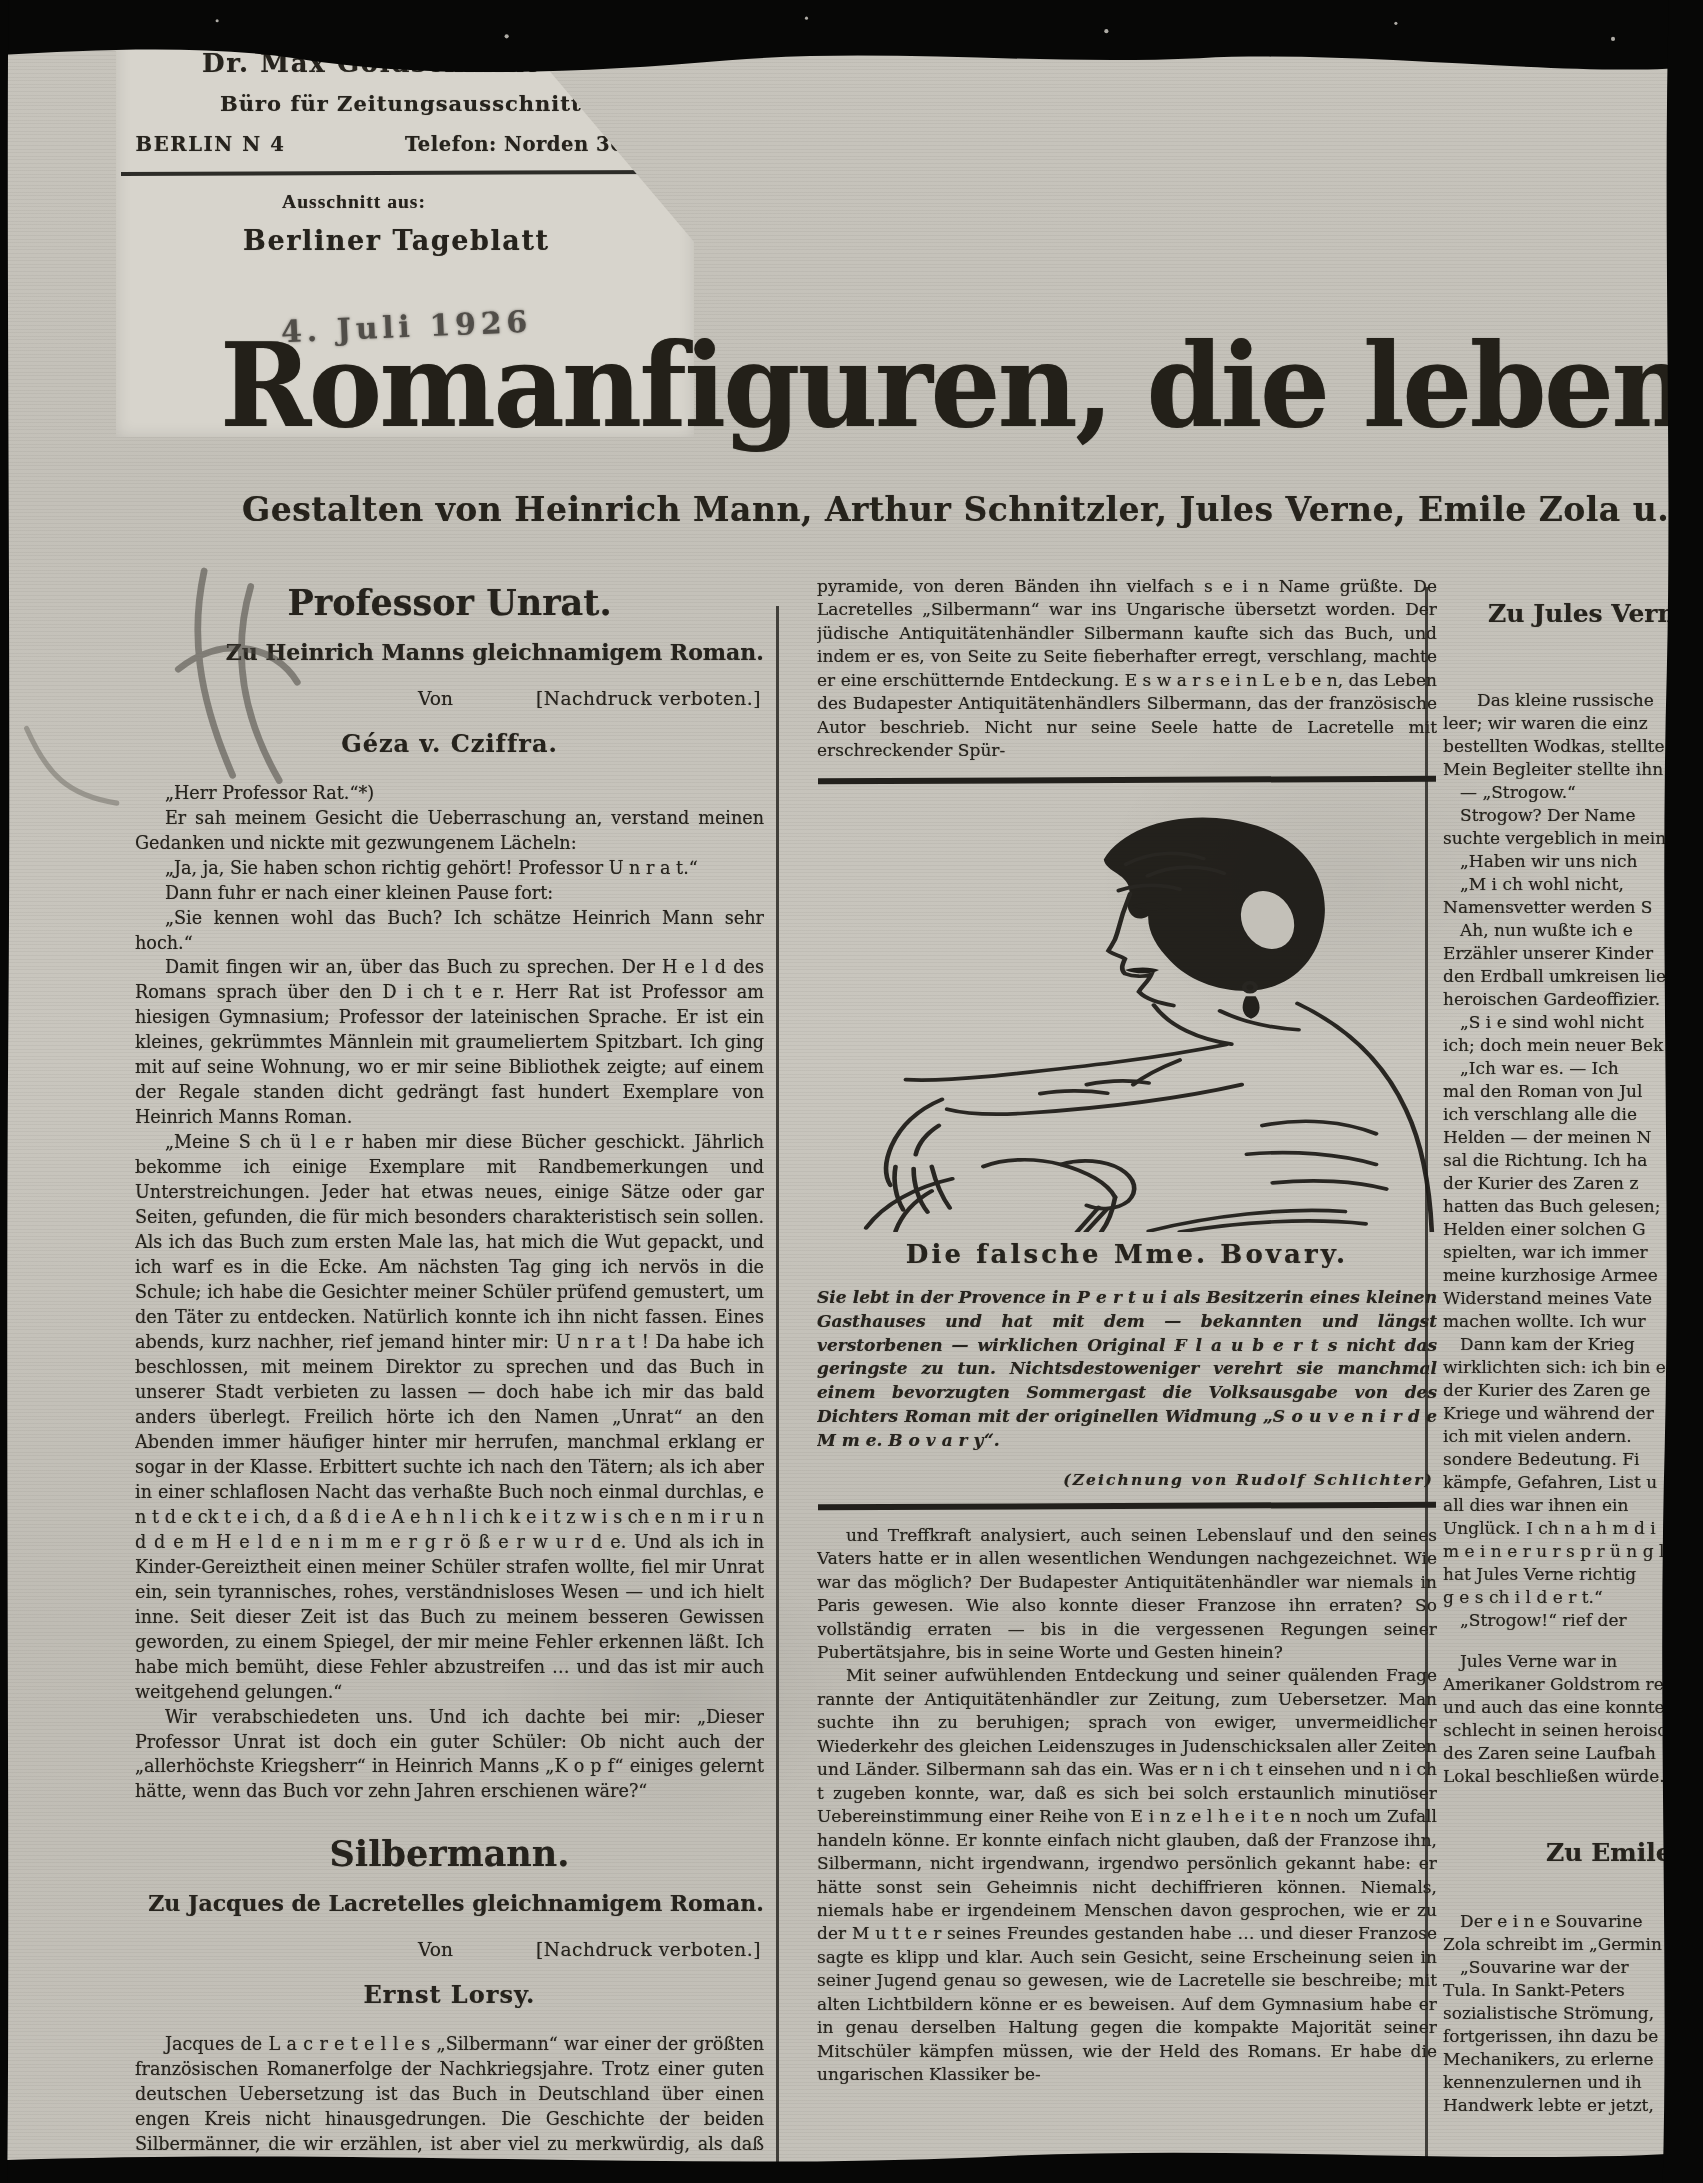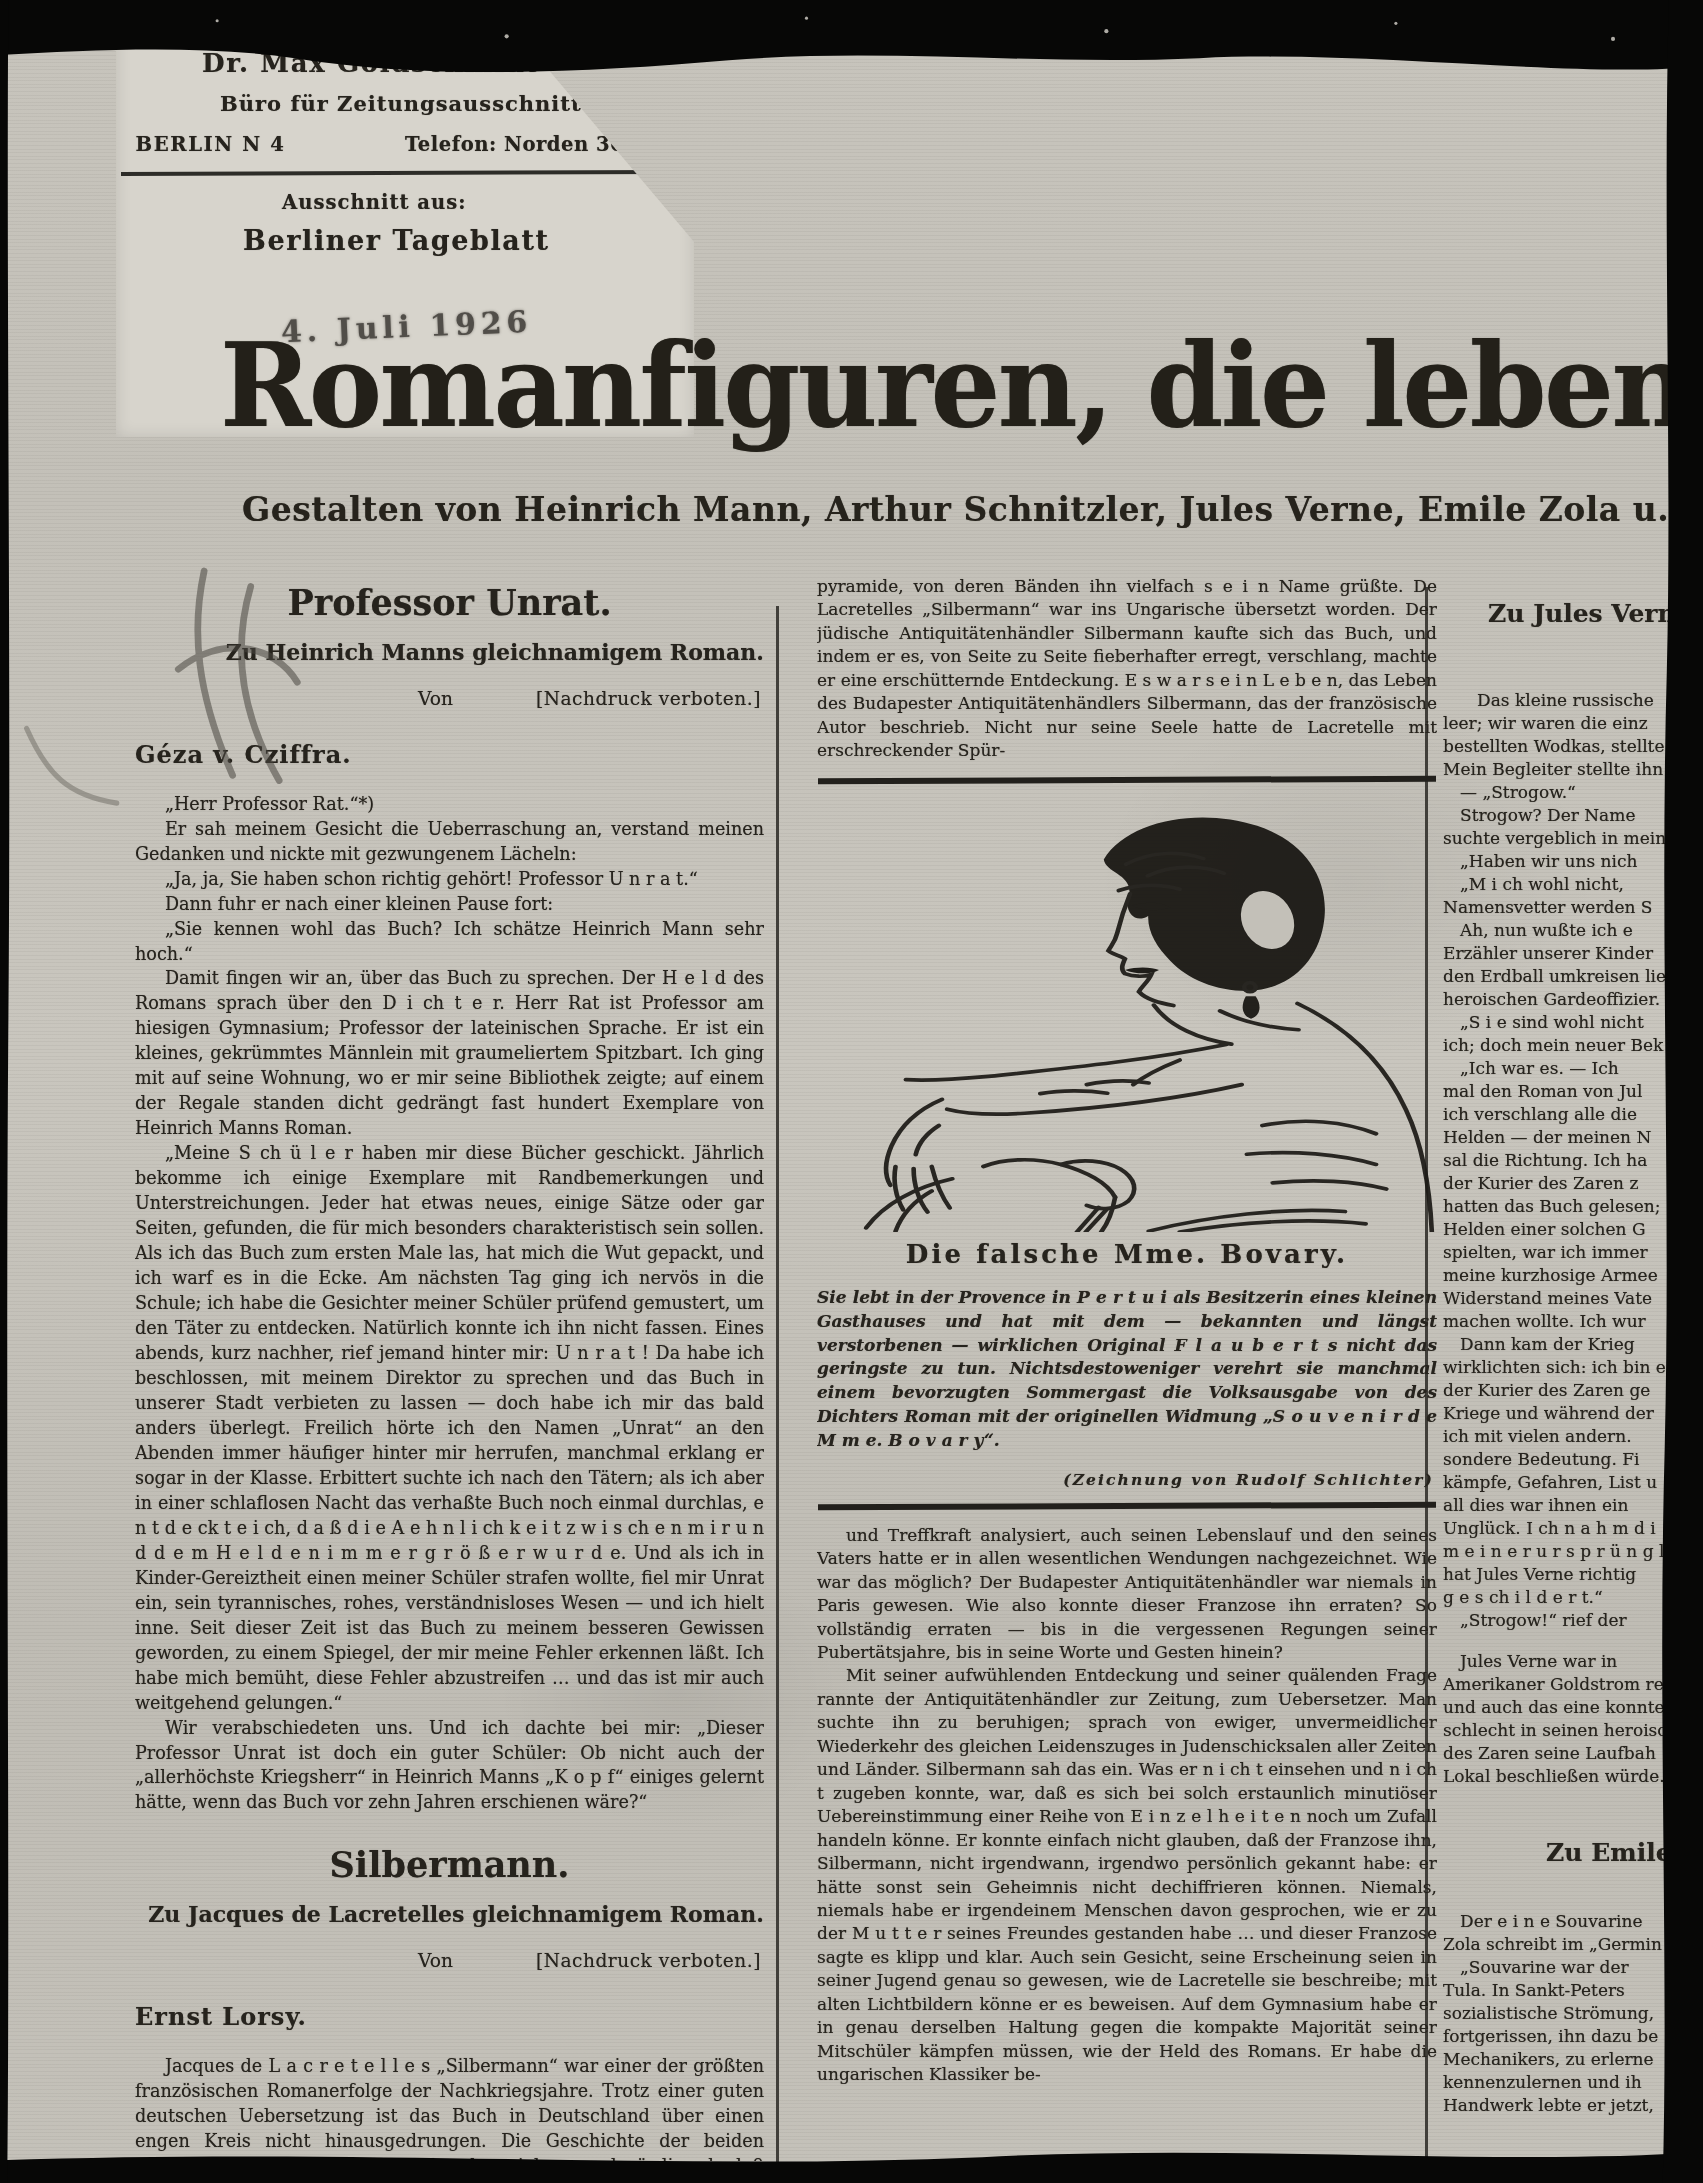--- a/index.html
+++ b/index.html
@@ -16,21 +16,21 @@
   .ink{text-shadow:0 0 0.8px rgba(36,32,26,.55);}
   
   .slip{position:absolute;left:116px;top:30px;width:578px;height:407px;background:#d7d4cc;
         clip-path:polygon(0 0,69% 0,100% 52%,100% 100%,0 100%);
         box-shadow:0 0 15.5px rgba(0,0,0,.12) inset;}
   .slip-title{position:absolute;left:86px;top:17.6px;font-size:26px;font-weight:bold;letter-spacing:1.6px;white-space:nowrap;}
   .slip-line2{position:absolute;left:104px;top:61px;font-size:21px;font-weight:bold;letter-spacing:1px;white-space:nowrap;}
   .slip-city{position:absolute;left:19.6px;top:103px;font-size:19.6px;font-weight:bold;letter-spacing:1.6px;}
   .slip-tel{position:absolute;left:289px;top:103px;font-size:19.6px;font-weight:bold;letter-spacing:0.5px;white-space:nowrap;}
   .slip-rule{position:absolute;left:5.2px;top:141px;width:548px;height:4.1px;background:#2d2c28;transform:rotate(-.2deg);}
-  .slip-cut{position:absolute;left:166px;top:161px;font-size:19.6px;font-weight:bold;letter-spacing:1px;}
+  .slip-cut{position:absolute;left:166px;top:161px;font-size:19.6px;font-weight:bold;letter-spacing:1px;font-family:Liberation Serif, serif;}
   .slip-src{position:absolute;left:127px;top:195px;font-size:27px;font-weight:bold;letter-spacing:1.6px;white-space:nowrap;}
   .slip-date{position:absolute;left:165px;top:279px;font-size:30px;font-weight:bold;letter-spacing:4.7px;color:#514e49;
              transform:rotate(-2.4deg);text-shadow:0 0 2.6px rgba(70,66,60,.65);white-space:nowrap;}
   
   .headline{position:absolute;left:220px;top:321px;width:1461px;height:155px;overflow:hidden;white-space:nowrap;
             font-size:110px;font-weight:bold;letter-spacing:-2.6px;color:#232019;transform:scaleY(1.06);}
   .subheadline{position:absolute;left:242px;top:490px;width:1439px;height:57px;overflow:hidden;white-space:nowrap;
             font-size:33px;font-weight:bold;letter-spacing:0.5px;color:#26231c;}
   
   .col{position:absolute;top:575px;height:1586px;overflow:hidden;}
@@ -38,21 +38,21 @@
   .col2{left:793px;width:620px;margin-left:24px;}
   .col3{left:1443px;width:238px;}
   .vrule{position:absolute;width:3.1px;background:#413f3a;}
   .vrule1{left:776px;top:606px;height:1556px;}
   .vrule2{left:1425px;top:587px;height:1574px;}
   .art-title{font-size:35px;font-weight:bold;text-align:center;margin:7.2px 0 15.5px;}
   .art-sub{font-size:22px;font-weight:bold;text-align:right;margin:0 0 23px;}
   .byline{position:relative;height:29px;font-size:18.6px;}
   .byline .von{position:absolute;left:45%;}
   .byline .notice{position:absolute;right:3.1px;letter-spacing:0.5px;}
-  .author{font-size:24px;font-weight:bold;margin:23px 0 23px;letter-spacing:1px;}
+  .author{font-size:24px;font-weight:bold;text-align:center;margin:12px 0 23px;letter-spacing:1px;}
   .par{font-size:17.6px;line-height:1.42;text-align:justify;text-indent:1.7em;hyphens:auto;margin:0;}
   .col2 .par{font-size:17px;line-height:1.38;}
   .noindent{text-indent:0;}
   .hrule{height:6.2px;background:#22201c;margin:14.5px 1px;transform:rotate(-.25deg);}
   .figure{position:relative;width:100%;height:434px;}
   .cap-title{font-size:26px;font-weight:bold;text-align:center;letter-spacing:3.1px;margin:7.2px 0 13.4px;}
   .cap-body{font-size:17px;line-height:1.4;font-weight:bold;font-style:italic;text-align:justify;hyphens:auto;}
   .credit{font-size:15.5px;font-weight:bold;font-style:italic;text-align:right;letter-spacing:2.1px;margin:8.3px 3.1px 3.1px 0;}
   .c3-head{font-size:25px;font-weight:bold;white-space:nowrap;margin:24px 0 0 45px;}
   .c3-head2{font-size:25px;font-weight:bold;white-space:nowrap;margin:50px 0 0 103px;}

